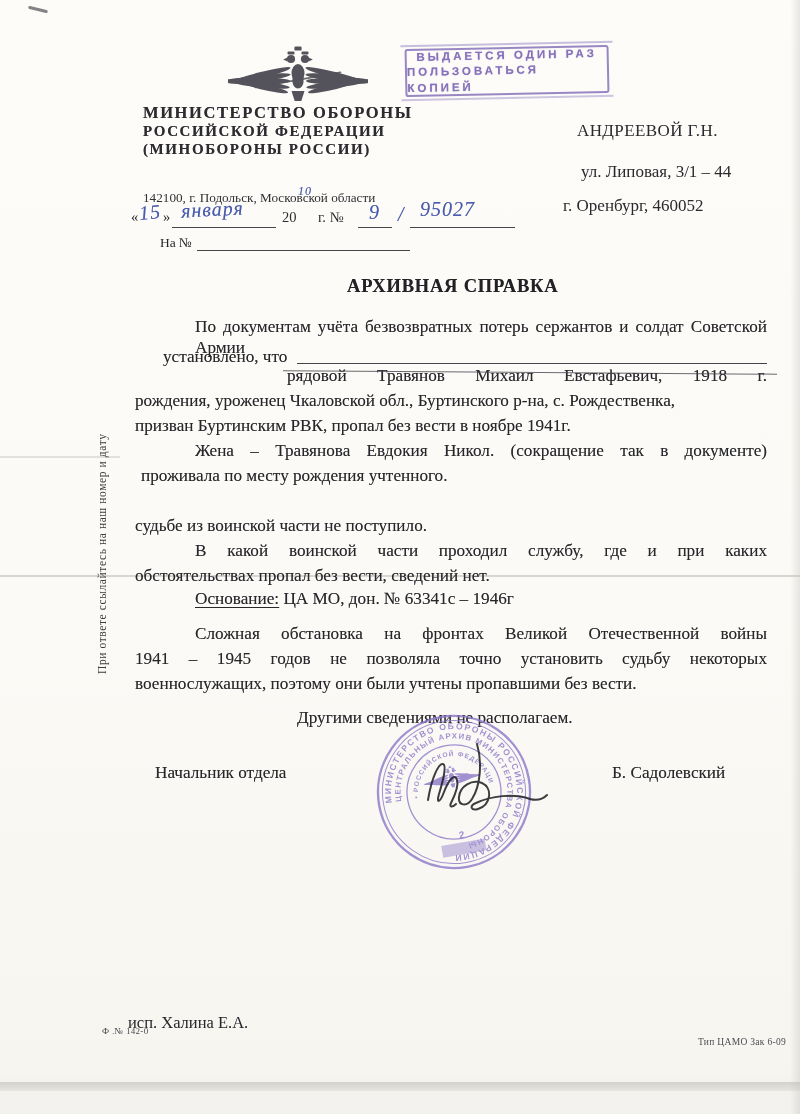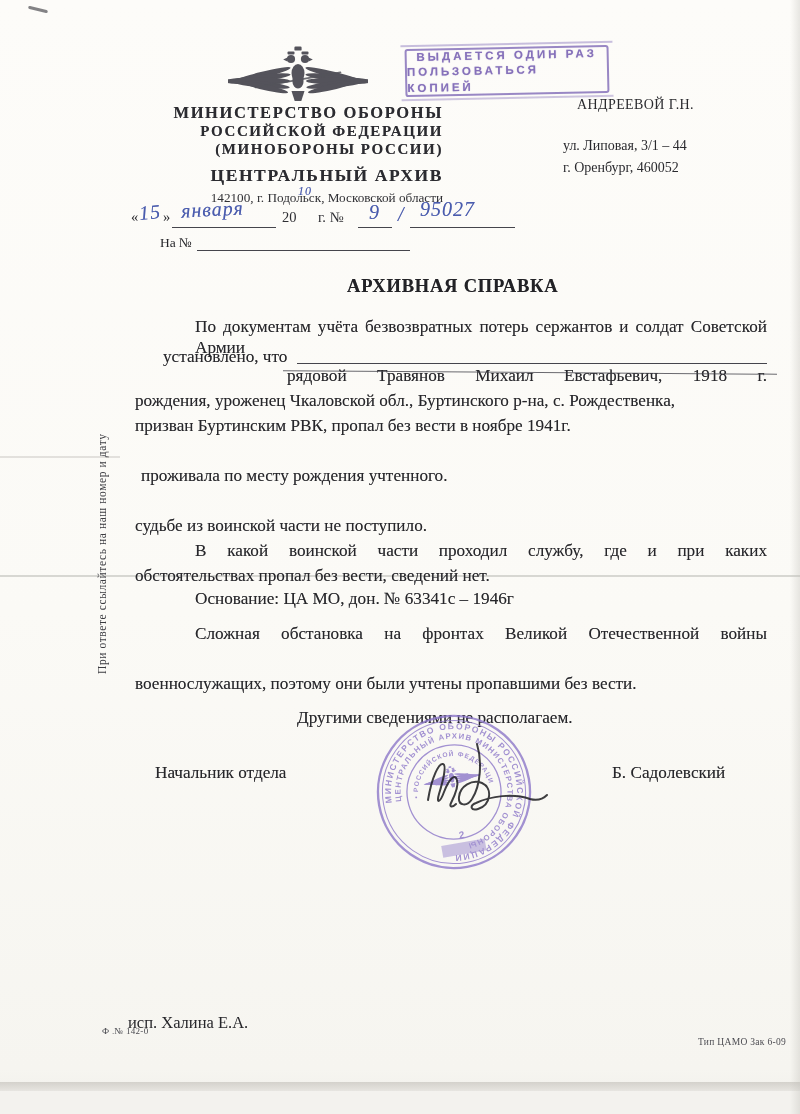--- a/index.html
+++ b/index.html
@@ -2,25 +2,25 @@
 <html><head>
 <meta charset="utf-8">
 <style>
   html,body{margin:0;padding:0;}
   .page{
     position:relative;width:800px;height:1114px;overflow:hidden;
     background:linear-gradient(180deg,#fdfcf9 0%,#fbfaf6 55%,#f6f5f0 96%,#efeeea 100%);
     font-family:"Liberation Serif",serif;color:#26262a;
   }
   .t{position:absolute;white-space:nowrap;line-height:1.15;}
-  .center{text-align:right;}
+  .center{text-align:left;}
   
   .org{font-weight:bold;letter-spacing:1.6px;color:#2b2b30;text-shadow:0 0 .4px rgba(40,40,45,.5);}
   .addr{font-size:13.2px;color:#303034;}
-  .addressee{font-size:14px;color:#2a2a2e;}
+  .addressee{font-size:17px;color:#2a2a2e;margin-top:24px;}
   
   .issue-stamp{
     position:absolute;left:405px;top:47px;width:200px;height:44px;
     border:2.5px solid rgba(124,102,181,.85);border-radius:3px;
     transform:rotate(-1.2deg);
     display:flex;flex-direction:column;align-items:center;justify-content:center;
     color:#7c66b5;font-family:"Liberation Sans",sans-serif;font-weight:bold;
     font-size:11.5px;letter-spacing:3px;line-height:1.35;
     text-shadow:0 0 1px rgba(124,102,181,.55);opacity:.92;
   }
@@ -34,21 +34,21 @@
   
   .side-note{
     position:absolute;left:96px;top:418px;height:256px;
     writing-mode:vertical-rl;transform:rotate(180deg);
     font-size:11.5px;color:#3b3b40;letter-spacing:.6px;white-space:nowrap;
   }
   
   .title{font-size:18.5px;font-weight:bold;letter-spacing:.8px;color:#222226;text-shadow:0 0 .4px rgba(30,30,35,.5);}
   .bl{position:absolute;font-size:17.2px;color:#27272b;line-height:1.2;text-shadow:0 0 .35px rgba(35,35,40,.4);}
   .jl{text-align:justify;text-align-last:justify;white-space:normal;}
-  .ul{text-underline-offset:3px;}
+  .ul{text-decoration:underline;text-underline-offset:3px;}
   .crease{position:absolute;left:0;width:100%;height:1.6px;background:rgba(150,148,142,.35);}
   .crease.short{width:120px;background:rgba(150,148,142,.5);}
   
   .small-print{font-size:9.5px;color:#4c4c52;letter-spacing:.3px;}
   
   .bottom-band{position:absolute;left:0;top:1082px;width:100%;height:9px;
     background:linear-gradient(180deg,#c9c6c0,#e3e1dc);opacity:.75;}
   .bottom-rest{position:absolute;left:0;top:1091px;width:100%;height:23px;background:#f3f2ee;}
   .right-edge{position:absolute;right:0;top:0;width:10px;height:100%;
     background:linear-gradient(90deg,rgba(190,188,182,0),rgba(190,188,182,.35));}
@@ -109,26 +109,25 @@
     <span>ПОЛЬЗОВАТЬСЯ КОПИЕЙ</span>
   </div>
 
   <svg class="t" style="left:228px;top:44px;color:#54535b" width="140" height="72">
     <use href="#eagleShape"></use>
   </svg>
 
   <div class="t org center" style="left:143px;top:104px;width:300px;font-size:16.5px">МИНИСТЕРСТВО  ОБОРОНЫ</div>
   <div class="t org center" style="left:143px;top:123px;width:300px;font-size:15px">РОССИЙСКОЙ  ФЕДЕРАЦИИ</div>
   <div class="t org center" style="left:143px;top:141px;width:300px;font-size:15px">(МИНОБОРОНЫ  РОССИИ)</div>
-  <div class="t org center" style="left:143px;top:165px;width:300px;font-size:17.5px">ЦЕНТРАЛЬНЫЙ  АРХИВ</div>
   <div class="t addr center" style="left:143px;top:190px;width:300px">142100,  г. Подольск,  Московской области</div>
 
   <div class="t addressee" style="left:577px;top:97px;letter-spacing:.4px">АНДРЕЕВОЙ Г.Н.</div>
-  <div class="t addressee" style="left:563px;top:138px">ул. Липовая, 3/1 – 44</div>
-  <div class="t addressee" style="left:563px;top:160px">г. Оренбург, 460052</div>
+  <div class="t addressee" style="left:581px;top:138px">ул. Липовая, 3/1 – 44</div>
+  <div class="t addressee" style="left:563px;top:172px">г. Оренбург, 460052</div>
 
   <div class="t form" style="left:131px;top:209px">«</div>
   <div class="hw" style="left:139px;top:201px;transform:rotate(-6deg)">15</div>
   <div class="t form" style="left:163px;top:209px">»</div>
   <div class="rule" style="left:172px;top:227px;width:104px"></div>
   <div class="hw" style="left:181px;top:198px;transform:rotate(-3deg)">января</div>
   <div class="t form" style="left:282px;top:209px">20</div>
   <div class="hw" style="left:298px;top:184px;font-size:12px">10</div>
   <div class="t form" style="left:318px;top:209px">г.  №</div>
   <div class="rule" style="left:358px;top:227px;width:34px"></div>
@@ -144,26 +143,28 @@
 
   <div class="t title" style="left:347px;top:276px">АРХИВНАЯ СПРАВКА</div>
 
   <div class="bl jl" style="left:195px;top:317px;width:572px">По документам учёта безвозвратных потерь сержантов и солдат Советской Армии</div>
   <div class="bl" style="left:163px;top:347px">установлено, что</div>
   <div class="rule" style="left:297px;top:363px;width:470px"></div>
   <div class="bl jl" style="left:287px;top:366px;width:480px">рядовой Травянов Михаил Евстафьевич, 1918 г.</div>
   <div class="rule" style="left:283px;top:372px;width:494px;transform:rotate(.4deg);opacity:.8"></div>
   <div class="bl" style="left:135px;top:391px">рождения, уроженец Чкаловской обл., Буртинского р-на, с. Рождественка,</div>
   <div class="bl" style="left:135px;top:416px">призван Буртинским РВК, пропал без вести в ноябре 1941г.</div>
+  <div class="bl jl" style="left:195px;top:441px;width:572px">Жена – Травянова Евдокия Никол. (сокращение так в документе)</div>
   <div class="bl" style="left:141px;top:466px">проживала по месту рождения учтенного.</div>
   <div class="bl jl" style="left:195px;top:541px;width:572px">В какой воинской части проходил службу, где и при каких</div>
   <div class="bl" style="left:135px;top:516px">судьбе из воинской части не поступило.</div>
   <div class="bl" style="left:135px;top:566px">обстоятельствах пропал без вести, сведений нет.</div>
   <div class="bl" style="left:195px;top:589px"><span class="ul">Основание:</span><span> ЦА МО, дон. № 63341с – 1946г</span></div>
   <div class="bl jl" style="left:195px;top:624px;width:572px">Сложная обстановка на фронтах Великой Отечественной войны</div>
+  <div class="bl jl" style="left:135px;top:649px;width:632px">1941 – 1945 годов не позволяла точно установить судьбу некоторых</div>
   <div class="bl" style="left:135px;top:674px">военнослужащих, поэтому они были учтены пропавшими без вести.</div>
   <div class="bl" style="left:297px;top:708px">Другими сведениями не располагаем.</div>
 
   <div class="bl" style="left:155px;top:763px">Начальник отдела</div>
   <div class="bl" style="left:612px;top:763px">Б. Садолевский</div>
 
   <div class="seal-wrap">
     <svg width="164" height="164" viewBox="0 0 164 164" style="color:#8d78c9;opacity:.8">
       <g transform="rotate(-10 82 82)" fill="none" stroke="currentColor">
         <circle cx="82" cy="82" r="76" stroke-width="2.4"></circle>

